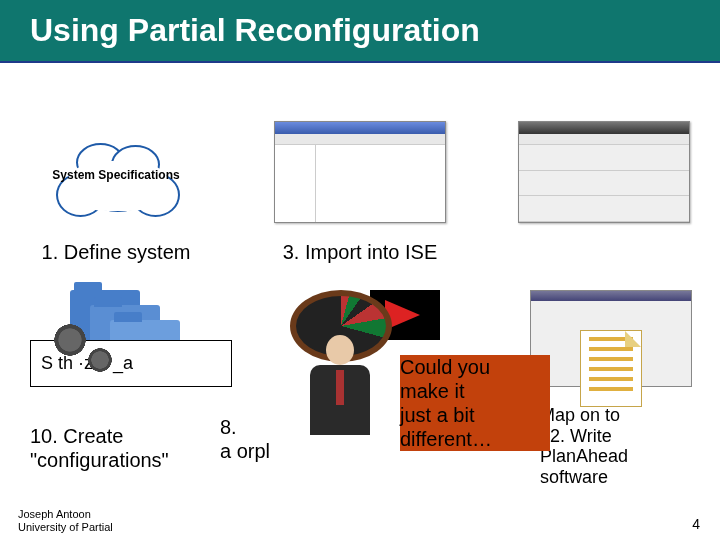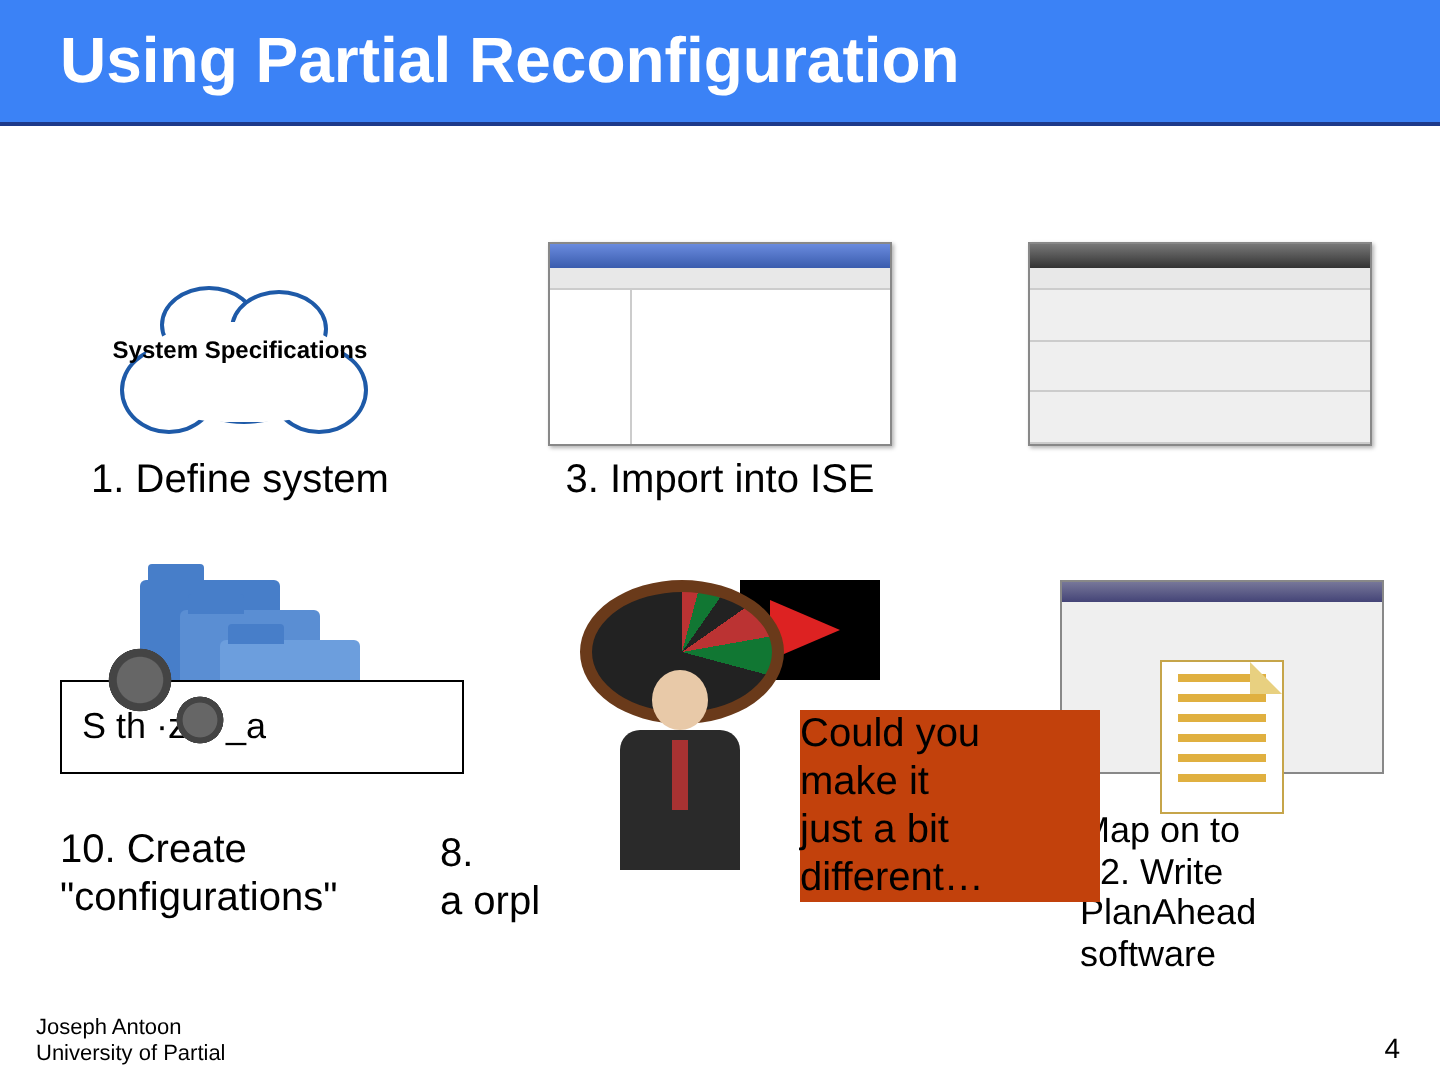--- a/index.html
+++ b/index.html
@@ -5,32 +5,32 @@
   html, body { margin: 0; padding: 0; }
   body {
     width: 720px;
     height: 540px;
     font-family: Arial, Helvetica, sans-serif;
     background: #fff;
     position: relative;
     overflow: hidden;
   }
   .title-bar {
-    background: #3b82f6;
+    background: #0f766e;
     color: #fff;
     font-size: 32px;
     font-weight: bold;
     padding: 12px 0 12px 30px;
     border-bottom: 2px solid #1e3a8a;
   }
   .grid {
     display: grid;
     grid-template-columns: 1fr 1fr 1fr;
     grid-template-rows: 140px 30px;
-    gap: 0;
+    gap: 12px;
     margin-top: 20px;
   }
   .cell {
     display: flex;
     flex-direction: column;
     align-items: center;
     justify-content: flex-end;
     position: relative;
   }
   .cap {
@@ -157,21 +157,21 @@
   }
   .divide-line {
     position: absolute;
     left: 40px;
     top: 110px;
     font-size: 16px;
   }
   .ten-create {
     position: absolute;
     left: 30px;
-    top: 123px;
+    top: 134px;
     font-size: 20px;
     line-height: 1.2;
   }
   .eight-nine {
     position: absolute;
     left: 220px;
     top: 125px;
     font-size: 20px;
     line-height: 1.2;
   }

